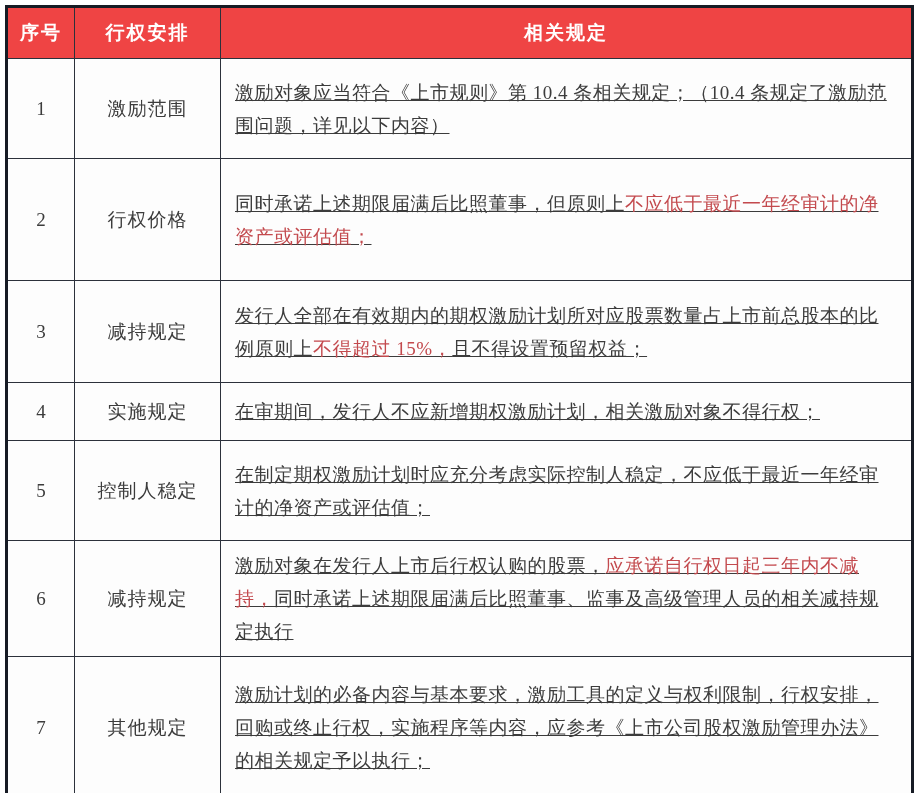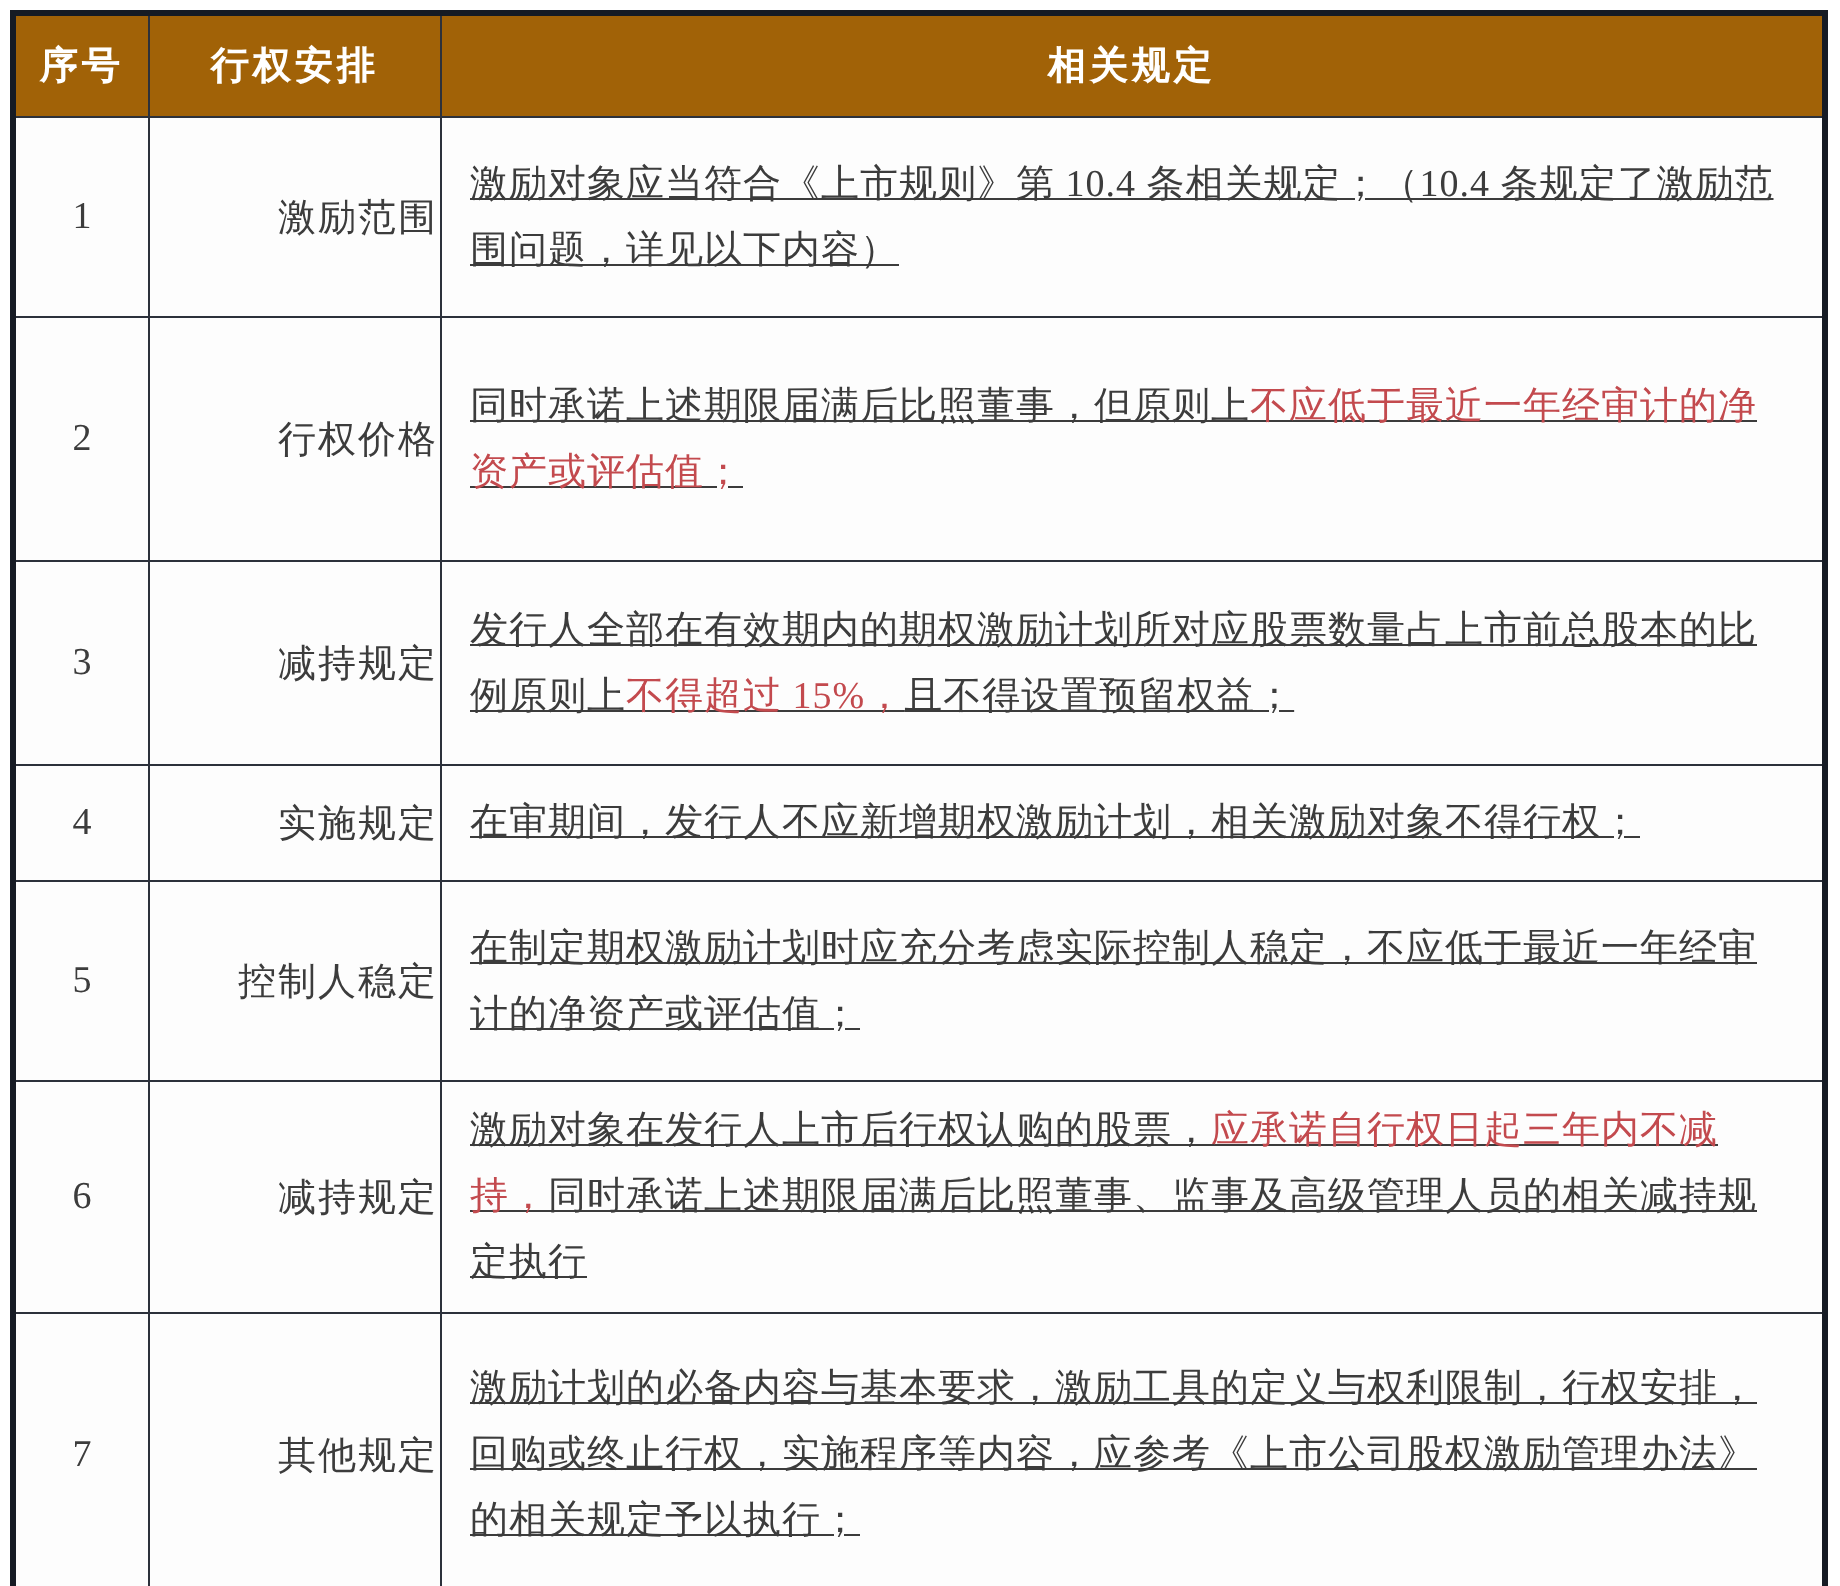--- a/index.html
+++ b/index.html
@@ -19,35 +19,35 @@
     border-collapse: collapse;
     width: 909px;
     table-layout: fixed;
     border: 3px solid #161b24;
     background: #fdfdfd;
   }
   th, td {
     border: 1px solid #2c313b;
   }
   thead th {
-    background: #a16207;
+    background: #ef4444;
     color: #ffffff;
     font-size: 19px;
     font-weight: bold;
     height: 52px;
     letter-spacing: 2px;
     text-align: center;
   }
   td.col-no {
     text-align: center;
     font-size: 19px;
     color: #3c3c3c;
   }
   td.col-point {
-    text-align: right;
+    text-align: center;
     font-size: 19px;
     color: #3c3c3c;
     letter-spacing: 1px;
   }
   td.col-reg {
     text-align: left;
     padding: 8px 14px;
     font-size: 19px;
     color: #3c3c3c;
     line-height: 33px;

